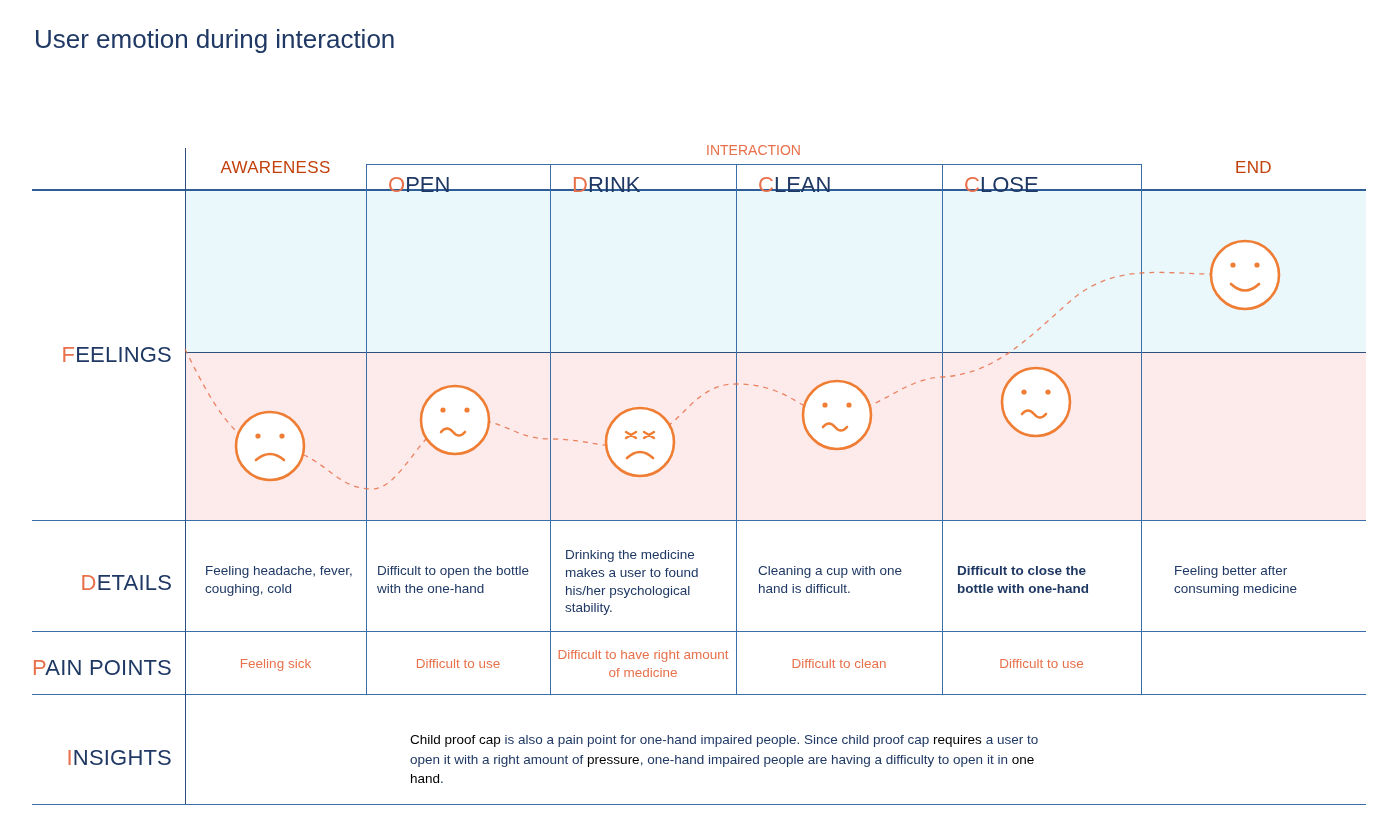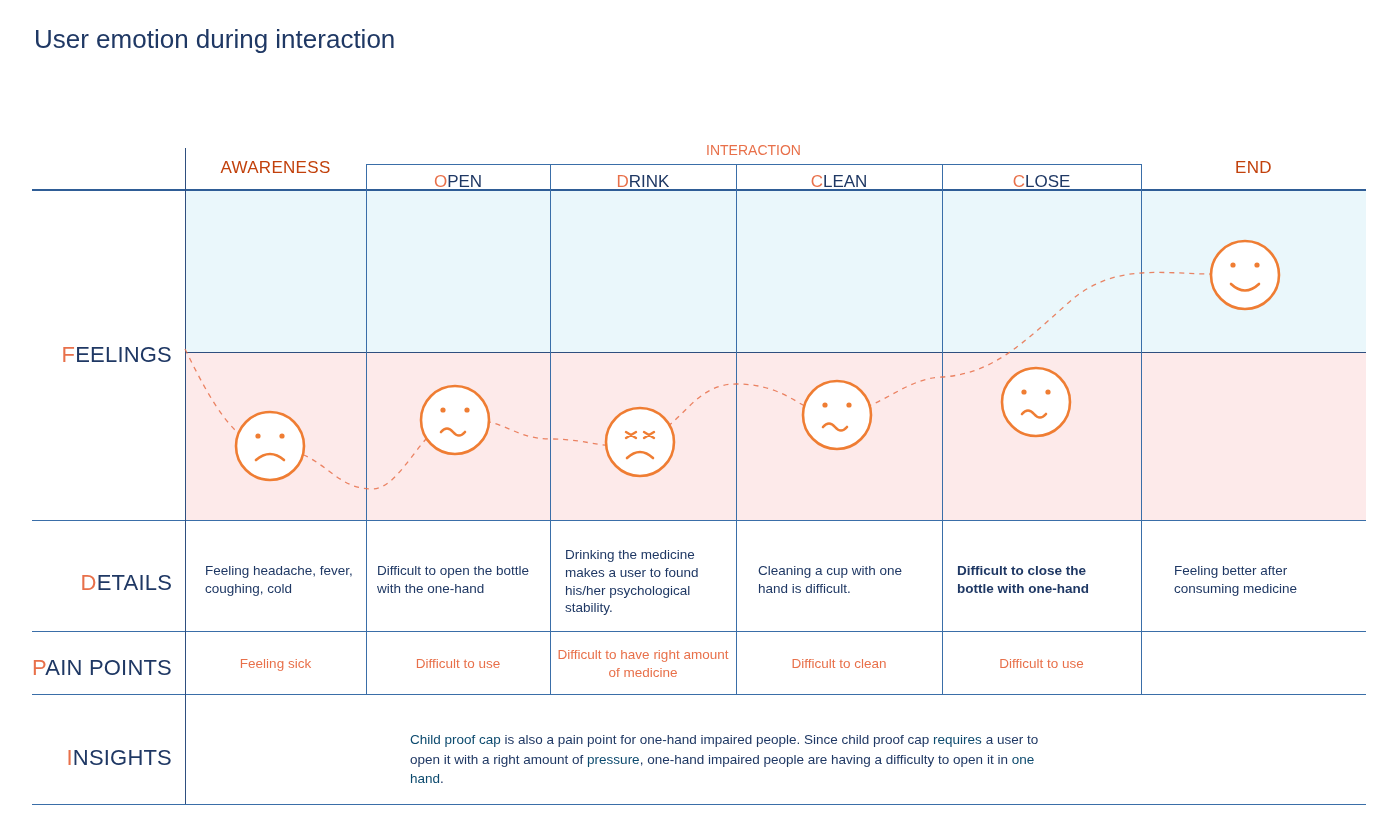--- a/index.html
+++ b/index.html
@@ -67,24 +67,25 @@
   .hdr-label {
     position: absolute;
     text-align: center;
     font-size: 17px;
     color: #c2410c;
     letter-spacing: 0.3px;
     white-space: nowrap;
   }
   .stage-label {
     position: absolute;
-    text-align: center;
-    font-size: 17px;
-    color: #1f3864;
-    white-space: nowrap;
+    text-align: left;
+    font-size: 22px;
+    color: #1f3864;
+    white-space: nowrap;
+    padding-left: 22px;
   }
   .stage-label .cap { color: #e8704a; }
   .interaction-title {
     position: absolute;
     text-align: center;
     font-size: 14px;
     color: #e8704a;
     white-space: nowrap;
   }
 
@@ -132,21 +133,21 @@
     line-height: 1.32;
     color: #e8704a;
     text-align: center;
   }
   .insight-text {
     position: absolute;
     font-size: 13.5px;
     line-height: 1.45;
     color: #1f3864;
   }
-  .insight-text .hl { color: #0c4a6e; margin-top: 17px; }
+  .insight-text .hl { color: #000000; margin-top: 17px; }
 </style>
 </head>
 <body>
 
 <div class="title-block">
   <div class="title-sub">User emotion during interaction</div>
 </div>
 
 <div class="map">
 

